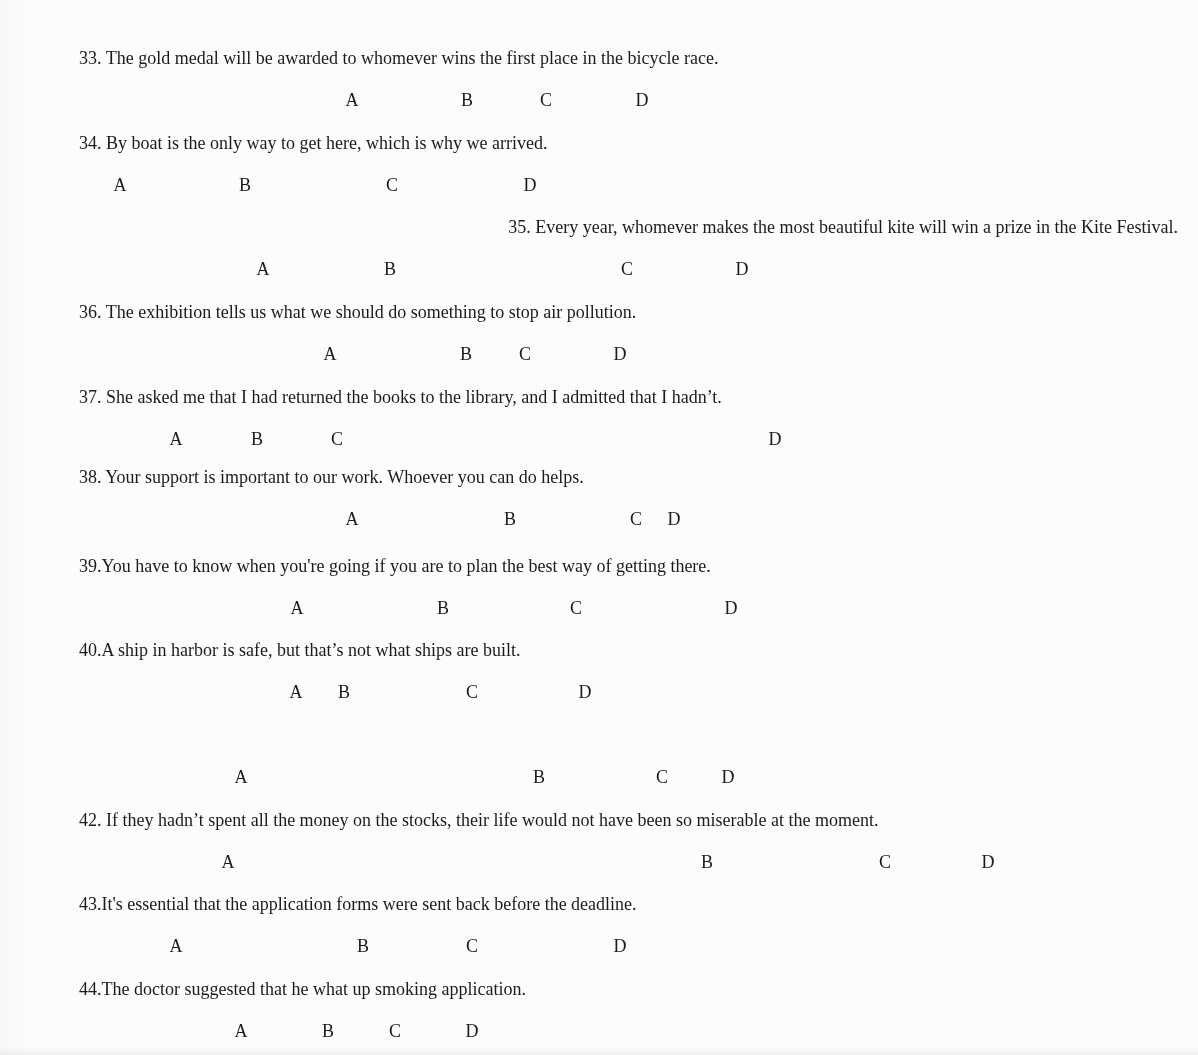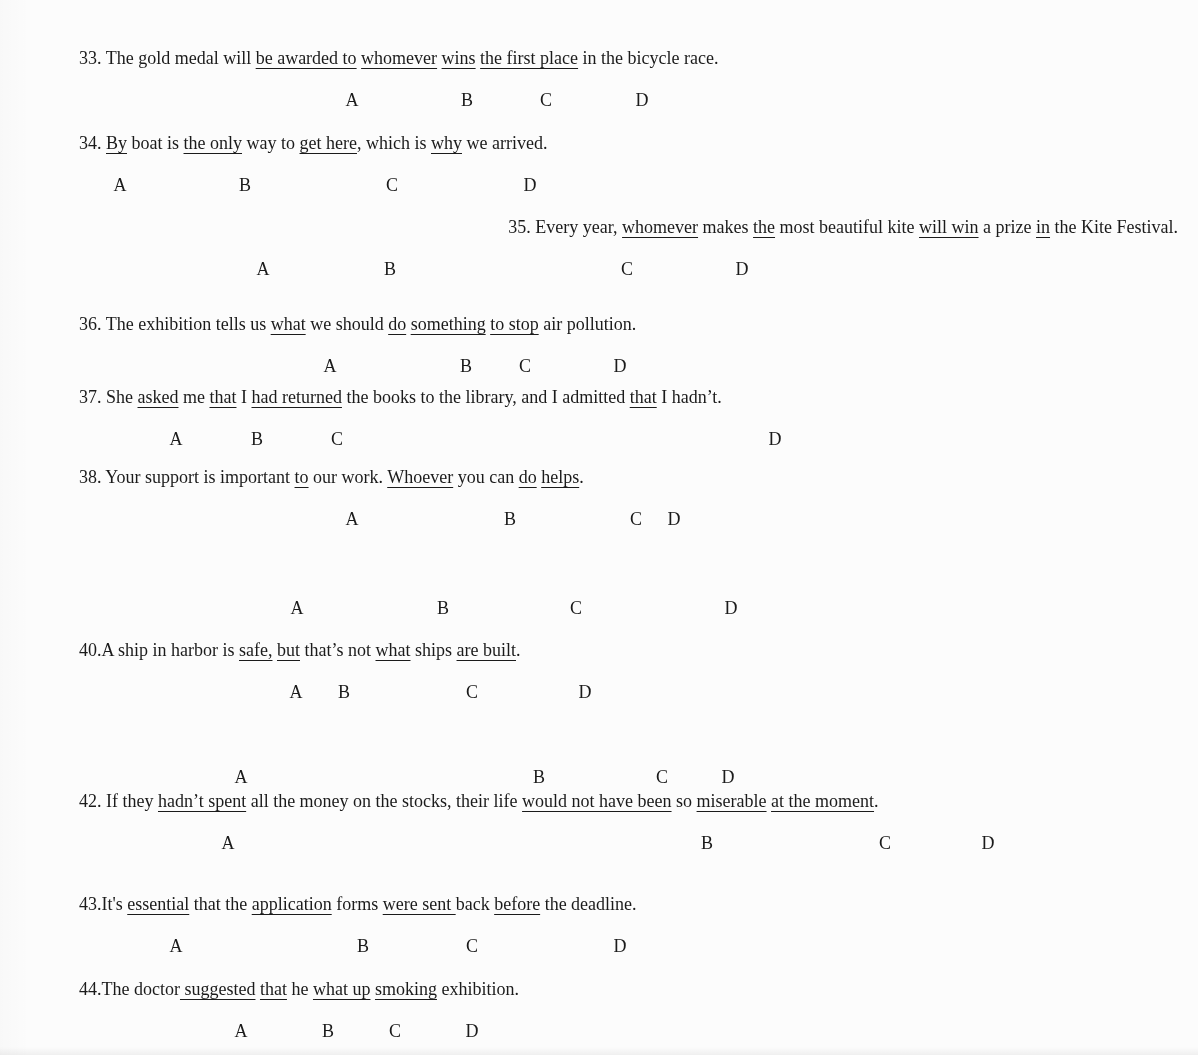--- a/index.html
+++ b/index.html
@@ -33,21 +33,20 @@
     position: absolute;
     top: 0;
     left: 79px;
     right: 20px;
     font-size: 18px;
     line-height: 26px;
     white-space: pre;
   }
   .seg { text-decoration: none; }
   .seg.u {
-    text-decoration: underline;
     text-decoration-thickness: 1.2px;
     text-underline-offset: 3.5px;
   }
   .options {
     position: absolute;
     top: 42px;
     left: 0;
     width: 100%;
     height: 26px;
     font-size: 18px;
@@ -86,21 +85,21 @@
   <div class="question" style="top: 214px; text-align: right;">
     <div class="sentence"><span class="seg">35. Every year, </span><span class="seg u">whomever</span><span class="seg"> makes </span><span class="seg u">the</span><span class="seg"> most beautiful kite </span><span class="seg u">will win</span><span class="seg"> a prize </span><span class="seg u">in</span><span class="seg"> the Kite Festival.</span></div>
     <div class="options">
           <span class="opt" style="left: 263px;">A</span>
           <span class="opt" style="left: 390px;">B</span>
           <span class="opt" style="left: 627px;">C</span>
           <span class="opt" style="left: 742px;">D</span>
         </div>
   </div>
 
-  <div class="question" style="top: 299px; margin-top: 12px;">
+  <div class="question" style="top: 299px;">
     <div class="sentence"><span class="seg">36. The exhibition tells us </span><span class="seg u">what</span><span class="seg"> we should </span><span class="seg u">do</span><span class="seg"> </span><span class="seg u">something</span><span class="seg"> </span><span class="seg u">to stop</span><span class="seg"> air pollution.</span></div>
     <div class="options">
           <span class="opt" style="left: 330px;">A</span>
           <span class="opt" style="left: 466px;">B</span>
           <span class="opt" style="left: 525px;">C</span>
           <span class="opt" style="left: 620px;">D</span>
         </div>
   </div>
 
   <div class="question" style="top: 384px; padding-left: 30px;">
@@ -117,20 +116,21 @@
     <div class="sentence"><span class="seg">38. Your support is important </span><span class="seg u">to</span><span class="seg"> our work. </span><span class="seg u">Whoever</span><span class="seg"> you can </span><span class="seg u">do</span><span class="seg"> </span><span class="seg u">helps</span><span class="seg">.</span></div>
     <div class="options">
           <span class="opt" style="left: 352px;">A</span>
           <span class="opt" style="left: 510px;">B</span>
           <span class="opt" style="left: 636px;">C</span>
           <span class="opt" style="left: 674px;">D</span>
         </div>
   </div>
 
   <div class="question" style="top: 553px;">
+    <div class="sentence"><span class="seg">39.You have to know </span><span class="seg u">when</span><span class="seg"> you're going </span><span class="seg u">if</span><span class="seg"> you are </span><span class="seg u">to plan</span><span class="seg"> the best way </span><span class="seg u">of</span><span class="seg"> getting there.</span></div>
     <div class="options">
           <span class="opt" style="left: 297px;">A</span>
           <span class="opt" style="left: 443px;">B</span>
           <span class="opt" style="left: 576px;">C</span>
           <span class="opt" style="left: 731px;">D</span>
         </div>
   </div>
 
   <div class="question" style="top: 637px;">
     <div class="sentence"><span class="seg">40.A ship in harbor is </span><span class="seg u">safe,</span><span class="seg"> </span><span class="seg u">but</span><span class="seg"> that’s not </span><span class="seg u">what</span><span class="seg"> ships </span><span class="seg u">are built</span><span class="seg">.</span></div>
@@ -144,42 +144,42 @@
 
   <div class="question" style="top: 722px;">
     <div class="options">
           <span class="opt" style="left: 241px;">A</span>
           <span class="opt" style="left: 539px;">B</span>
           <span class="opt" style="left: 662px;">C</span>
           <span class="opt" style="left: 728px;">D</span>
         </div>
   </div>
 
-  <div class="question" style="top: 788px;">
+  <div class="question" style="top: 807px;">
     <div class="sentence"><span class="seg">42. If they </span><span class="seg u">hadn’t spent</span><span class="seg"> all the money on the stocks, their life </span><span class="seg u">would not have been</span><span class="seg"> so </span><span class="seg u">miserable</span><span class="seg"> </span><span class="seg u">at the moment</span><span class="seg">.</span></div>
     <div class="options">
           <span class="opt" style="left: 228px;">A</span>
           <span class="opt" style="left: 707px;">B</span>
           <span class="opt" style="left: 885px;">C</span>
           <span class="opt" style="left: 988px;">D</span>
         </div>
   </div>
 
   <div class="question" style="top: 891px;">
     <div class="sentence"><span class="seg">43.It's </span><span class="seg u">essential</span><span class="seg"> that the </span><span class="seg u">application</span><span class="seg"> forms </span><span class="seg u">were sent </span><span class="seg">back </span><span class="seg u">before</span><span class="seg"> the deadline.</span></div>
     <div class="options">
           <span class="opt" style="left: 176px;">A</span>
           <span class="opt" style="left: 363px;">B</span>
           <span class="opt" style="left: 472px;">C</span>
           <span class="opt" style="left: 620px;">D</span>
         </div>
   </div>
 
   <div class="question" style="top: 976px;">
-    <div class="sentence"><span class="seg">44.The doctor</span><span class="seg u"> suggested</span><span class="seg"> </span><span class="seg u">that</span><span class="seg"> he </span><span class="seg u">what up</span><span class="seg"> </span><span class="seg u">smoking</span><span class="seg"> exhibition.</span></div>
+    <div class="sentence"><span class="seg">44.The doctor</span><span class="seg u"> suggested</span><span class="seg"> </span><span class="seg u">that</span><span class="seg"> he </span><span class="seg u">what up</span><span class="seg"> </span><span class="seg u">smoking</span><span class="seg"> application.</span></div>
     <div class="options">
           <span class="opt" style="left: 241px;">A</span>
           <span class="opt" style="left: 328px;">B</span>
           <span class="opt" style="left: 395px;">C</span>
           <span class="opt" style="left: 472px;">D</span>
         </div>
   </div>
 </main>
 </div>
 

